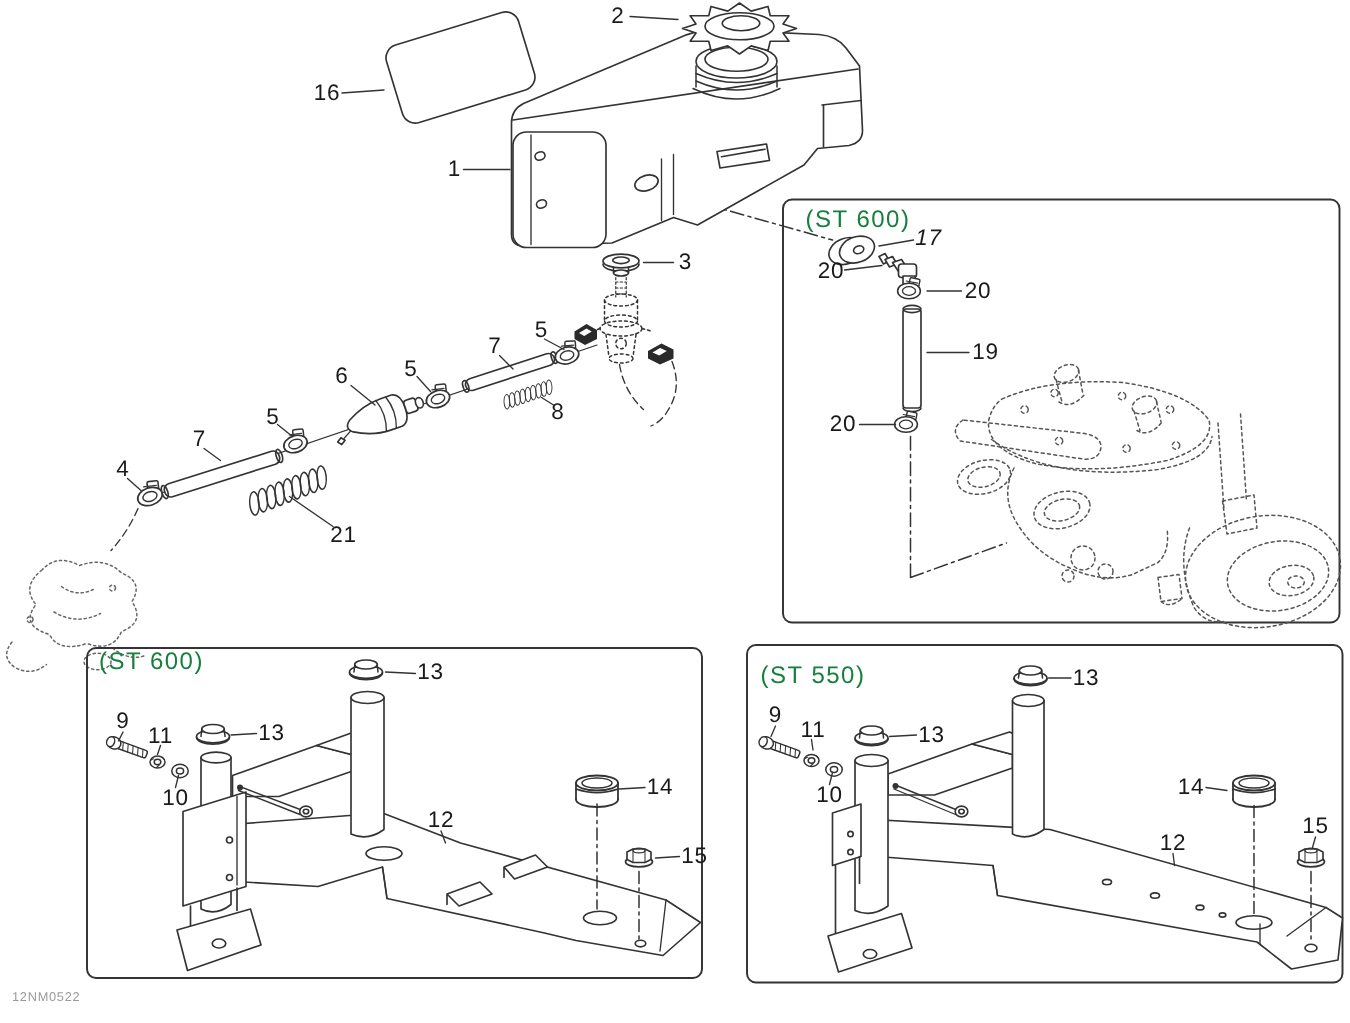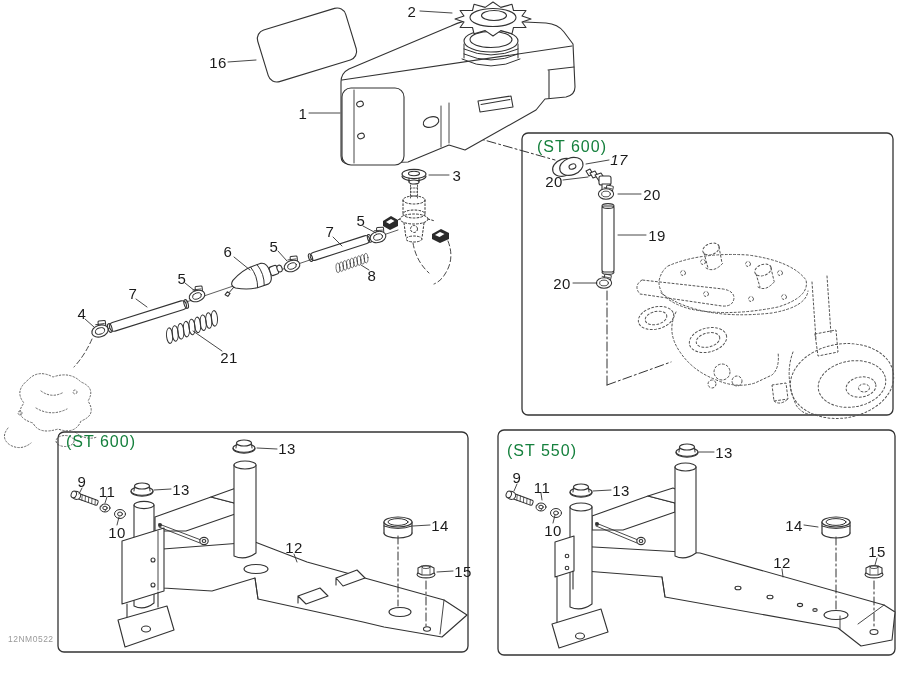--- a/index.html
+++ b/index.html
@@ -3,21 +3,21 @@
 <meta charset="utf-8">
 <style>
   html,body{margin:0;padding:0;background:#fff;width:900px;height:682px;overflow:hidden;}
   #stage{position:relative;width:900px;height:682px;background:#fff;font-family:"Liberation Sans",sans-serif;}
   #stage svg{position:absolute;left:0;top:0;}
   .callout{position:absolute;transform:translate(-50%,-50%);font:15px "Liberation Sans",sans-serif;color:#1a1a1a;white-space:nowrap;letter-spacing:.5px;}
   .box-title{position:absolute;font:16px "Liberation Sans",sans-serif;color:#15803d;letter-spacing:1px;white-space:nowrap;}
   #title-st600-hose{left:537px;top:138px;}
   #title-st600-mount{left:66px;top:433px;}
   #title-st550-mount{left:507px;top:442px;}
-  #footer-code{position:absolute;left:8px;top:634px;font:8.5px "Liberation Sans",sans-serif;color:#9a9a9a;letter-spacing:.5px;}
+  #footer-code{position:absolute;left:8px;top:659px;font:8.5px "Liberation Sans",sans-serif;color:#9a9a9a;letter-spacing:.5px;}
   #callout-layer{position:absolute;left:0;top:0;width:900px;height:682px;pointer-events:none;}
 </style>
 </head>
 <body>
 
 <div id="stage">
 
 <svg width="900" height="682" viewBox="0 0 900 682">
 <defs>
   <g id="clamp">

